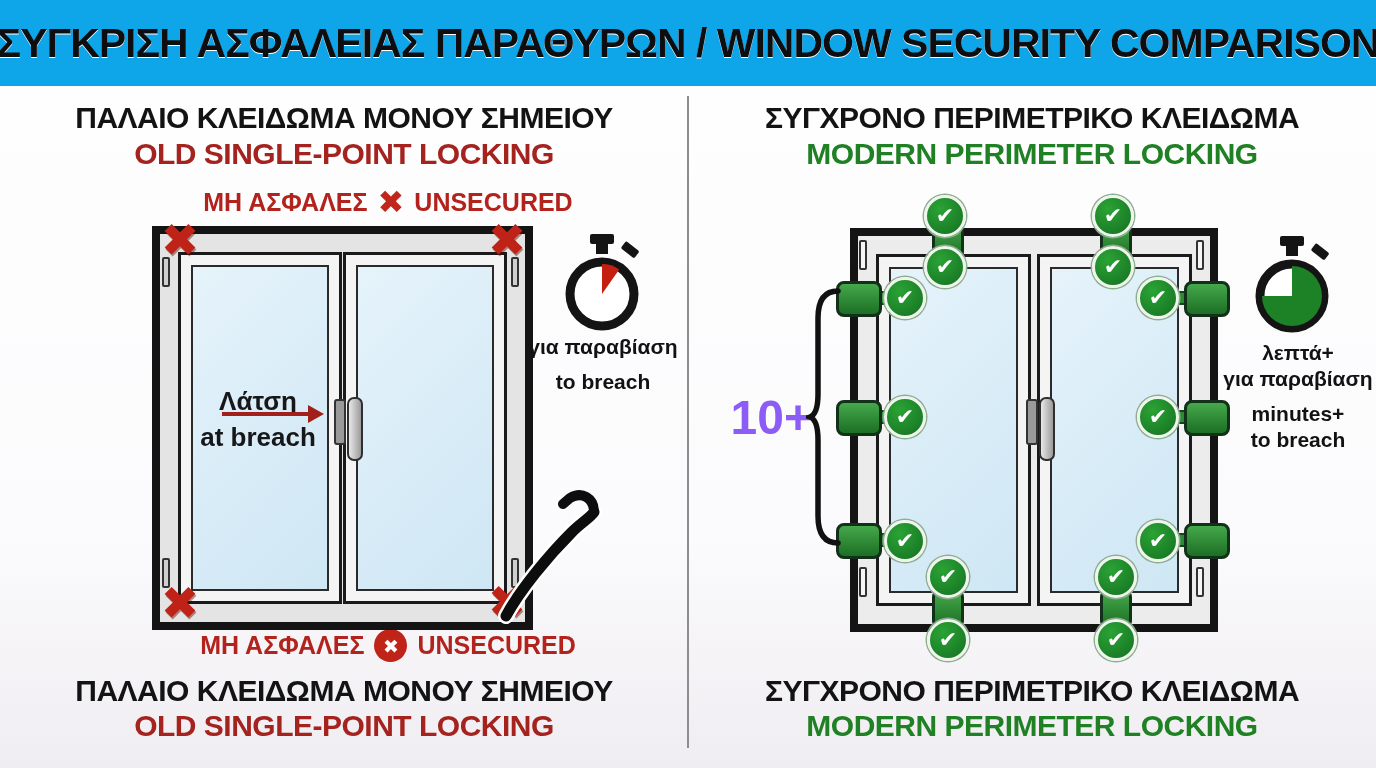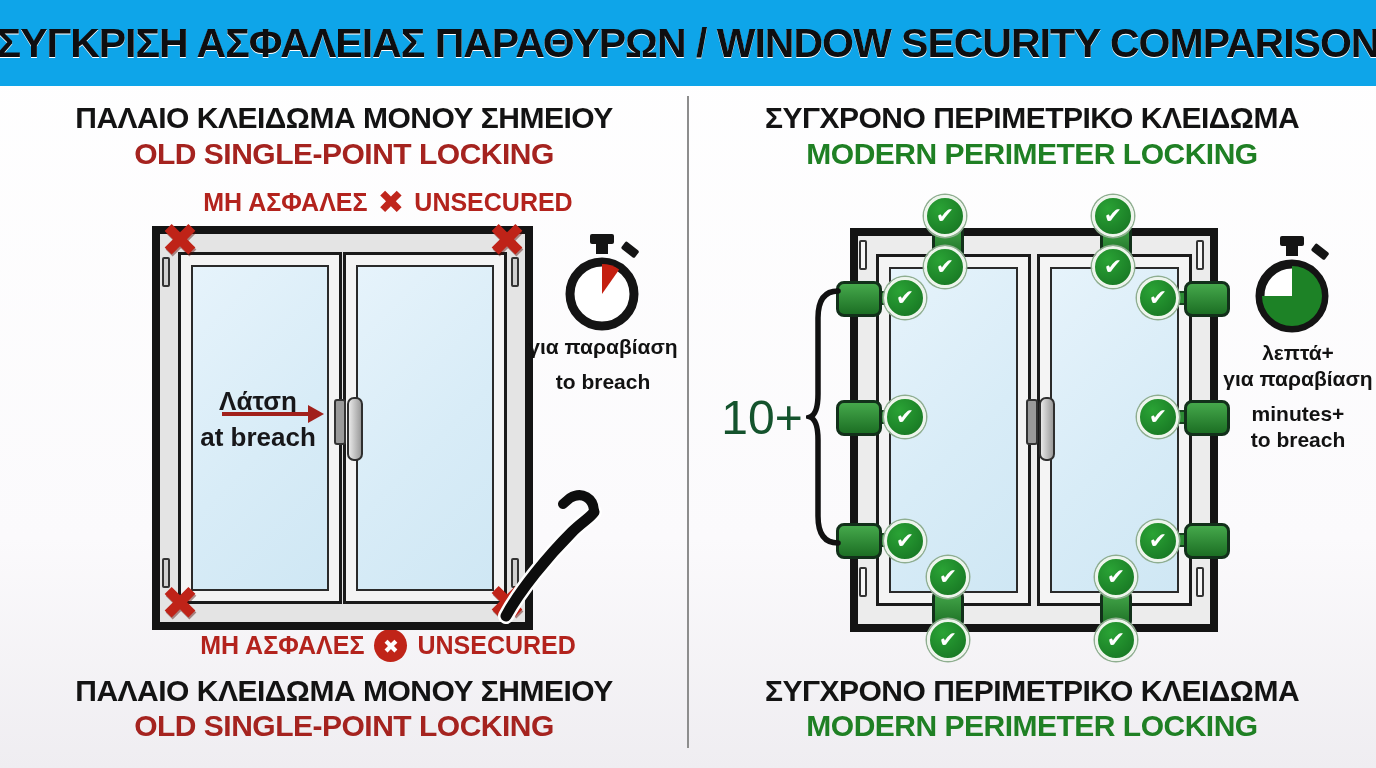--- a/index.html
+++ b/index.html
@@ -69,22 +69,22 @@
   .arrow-line { position:absolute; left:222px; top:412px; width:88px; height:4px; background:#a1201b; z-index:4; }
   .arrow-head { position:absolute; left:308px; top:405px; width:0; height:0; z-index:4;
                 border-left:16px solid #a1201b; border-top:9px solid transparent; border-bottom:9px solid transparent; }
 
   
   .breach { position:absolute; text-align:center; font-weight:800; color:#121212; z-index:4; }
   .breach .l { font-size:21px; line-height:26px; white-space:nowrap; }
   .breach .spacer { height:9px; }
 
   
-  .lock-count { position:absolute; left:712px; top:390px; width:100px; text-align:center;
-                font-size:48px; font-weight:400; color:#14532d; z-index:4; }
+  .lock-count { position:absolute; left:712px; top:390px; width:100px; text-align:right;
+                font-size:48px; font-weight:700; color:#8b5cf6; z-index:4; }
   .lock { position:absolute; background:linear-gradient(180deg,#45a84b,#1c6f24);
           border:3px solid #12301a; border-radius:8px; z-index:2; }
   .lockbar { position:absolute; background:#2c8c34; border:2px solid #17421f; border-radius:3px; z-index:2; }
   .badge {
     position:absolute; width:42px; height:42px; border-radius:50%;
     background:radial-gradient(circle at 35% 30%, #2aa335, #157021);
     border:3px solid #eef5ec; box-shadow:0 0 0 1.5px #8fae90;
     display:flex; align-items:center; justify-content:center; z-index:3;
   }
   .badge span { color:#ffffff; font-family:"DejaVu Sans",sans-serif; font-weight:bold;

